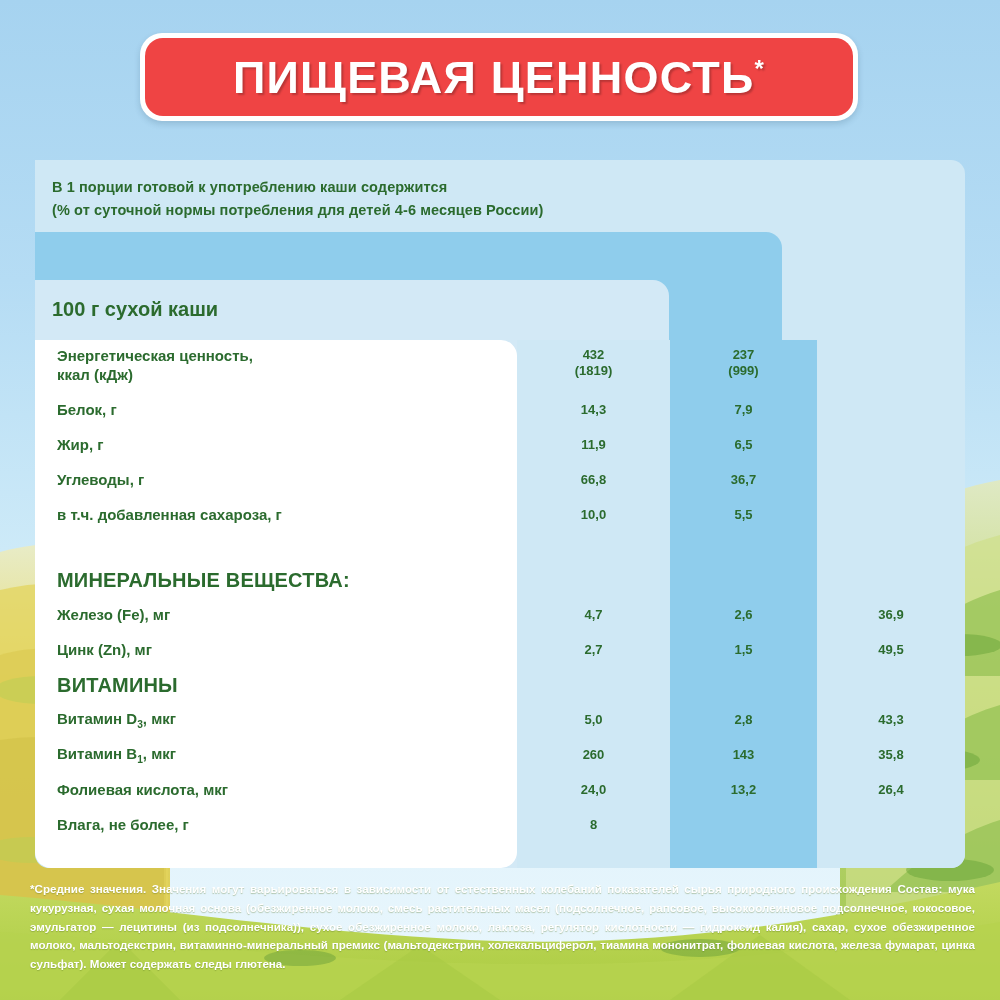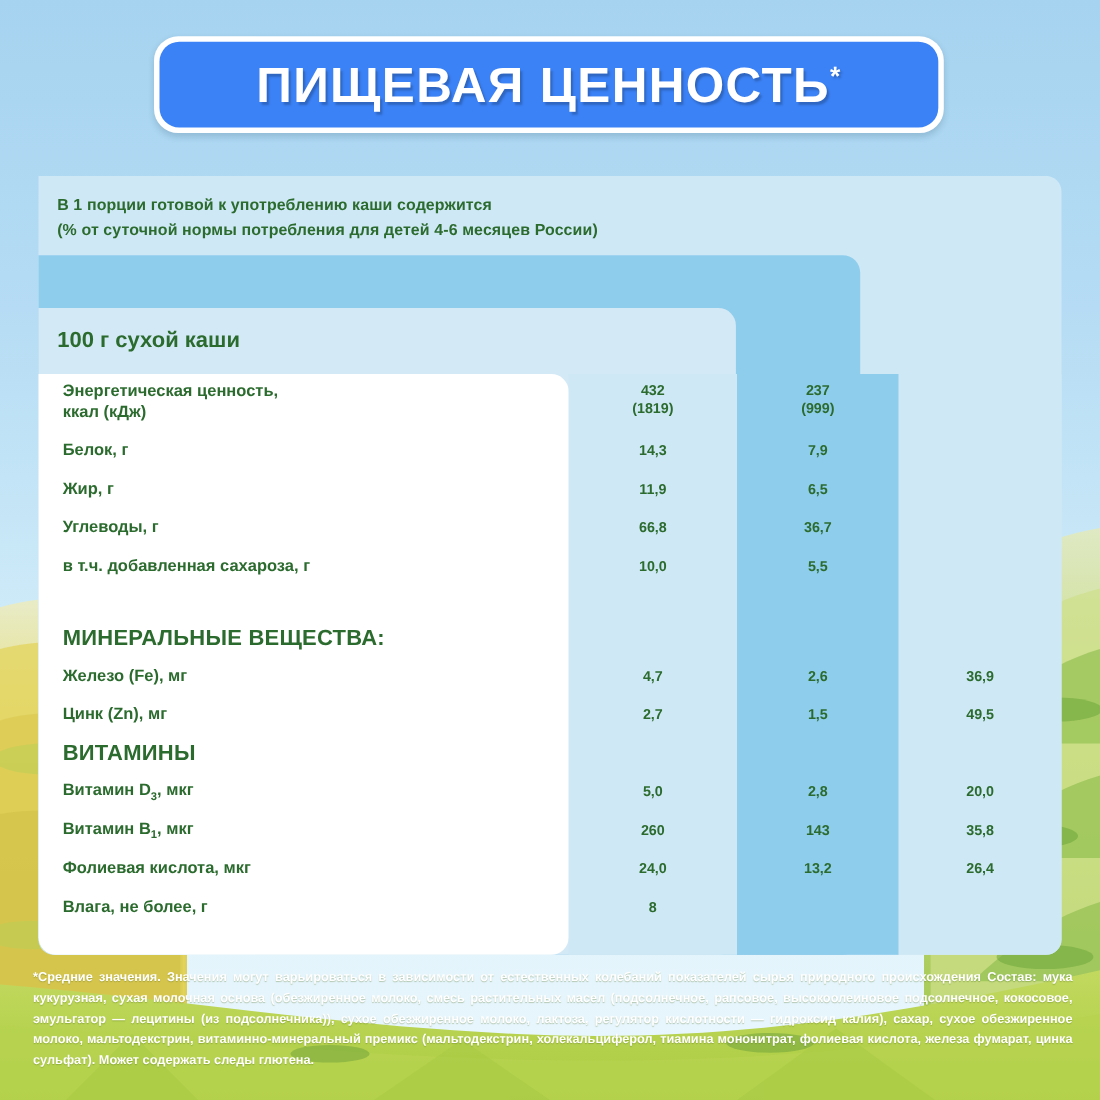--- a/index.html
+++ b/index.html
@@ -28,21 +28,21 @@
   .banner-wrap {
     position:absolute; left:140px; top:33px;
     width:718px; height:88px;
     background:#ffffff;
     border-radius:22px;
     padding:5px;
     box-shadow:0 3px 6px rgba(20,60,90,.18);
   }
   .banner {
     width:100%; height:100%;
-    background:#3b82f6;
+    background:#ef4444;
     border-radius:18px;
     display:flex; align-items:center; justify-content:center;text-align:right;
   }
   .banner-title {
     color:#ffffff;
     font-size:45px;
     font-weight:bold;
     letter-spacing:1.2px;
     text-shadow:2px 2px 2px rgba(0,0,0,.22);
     white-space:nowrap;
@@ -279,21 +279,21 @@
         <div class="v v2">1,5</div>
         <div class="v v3">49,5</div>
       </div>
       <div class="row">
         <div class="lbl section">ВИТАМИНЫ</div>
       </div>
       <div class="row">
         <div class="lbl">Витамин D<sub>3</sub>, мкг</div>
         <div class="v v1">5,0</div>
         <div class="v v2">2,8</div>
-        <div class="v v3">20,0</div>
+        <div class="v v3">43,3</div>
       </div>
       <div class="row">
         <div class="lbl">Витамин B<sub>1</sub>, мкг</div>
         <div class="v v1">260</div>
         <div class="v v2">143</div>
         <div class="v v3">35,8</div>
       </div>
       <div class="row">
         <div class="lbl">Фолиевая кислота, мкг</div>
         <div class="v v1">24,0</div>

